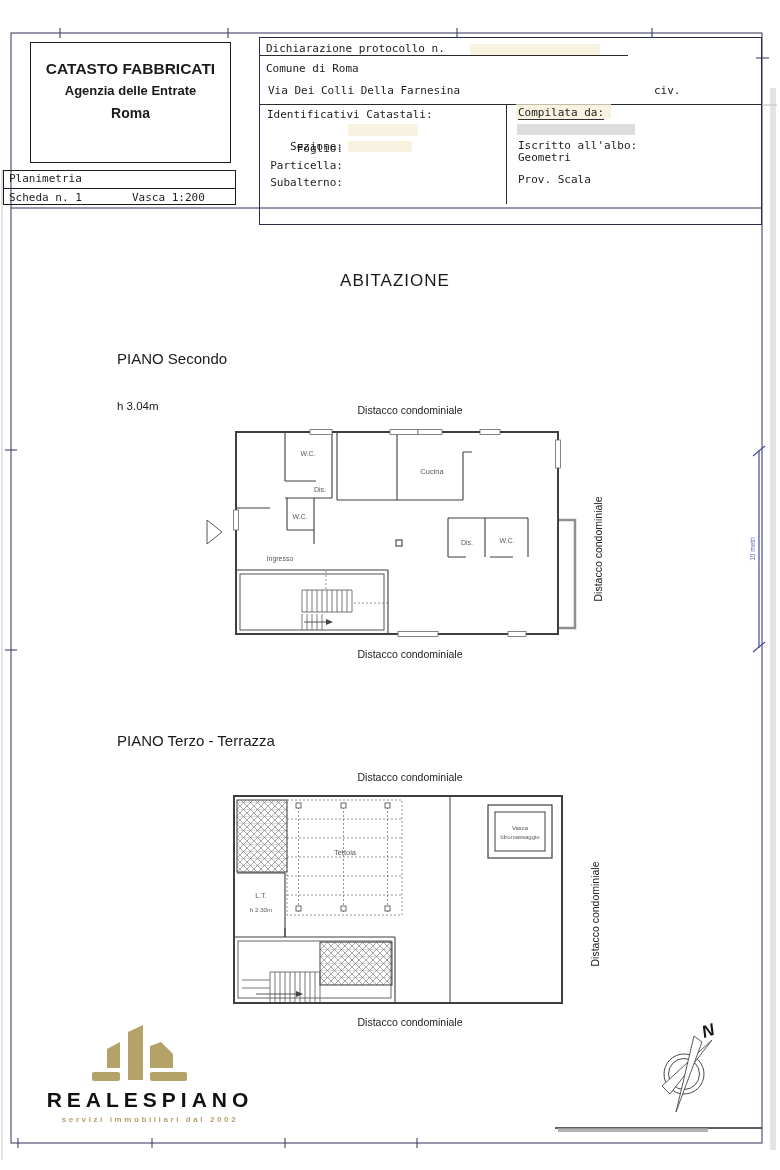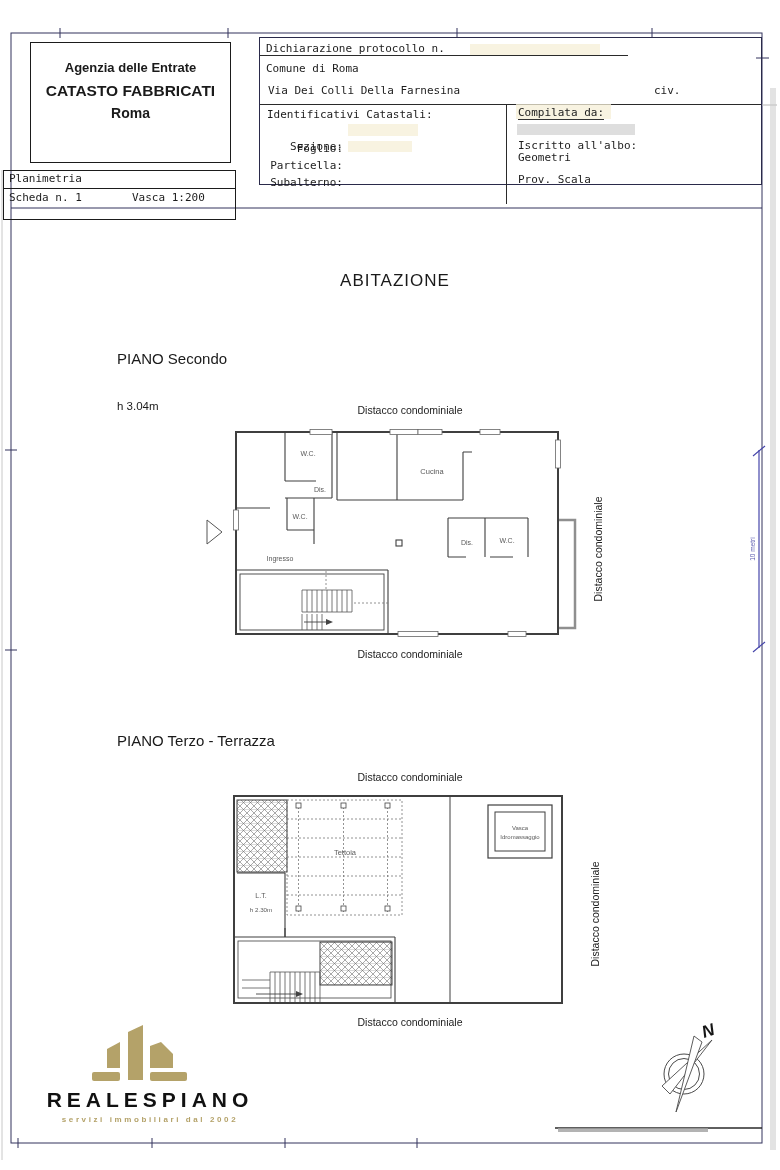--- a/index.html
+++ b/index.html
@@ -47,34 +47,34 @@
     <g transform="translate(652,1022)">
       <circle cx="32" cy="52" r="20" stroke="#4a4a4a" stroke-width="1" fill="none"></circle>
       <circle cx="32" cy="52" r="15.5" stroke="#4a4a4a" stroke-width="1" fill="none"></circle>
       <polygon points="60,18 10,64 18,72" stroke="#4a4a4a" stroke-width="0.9" fill="#ffffff"></polygon>
       <polygon points="24,90 42,14 50,20" stroke="#4a4a4a" stroke-width="0.9" fill="#ffffff"></polygon>
       <text x="52" y="16" transform="rotate(-18 52 16)" font-size="17" font-weight="700" font-style="italic" fill="#151515">N</text>
     </g>
   </svg>
 
   <div class="abs box-dark center" style="left:30px;top:42px;width:201px;height:121px;padding-top:14px;">
+    <div style="font-size:15.5px;font-weight:bold;line-height:23px;">CATASTO FABBRICATI</div>
     <div style="font-size:13px;font-weight:bold;line-height:22px;">Agenzia delle Entrate</div>
-    <div style="font-size:15.5px;font-weight:bold;line-height:23px;">CATASTO FABBRICATI</div>
     <div style="font-size:14px;font-weight:bold;line-height:22px;">Roma</div>
   </div>
 
-  <div class="abs box-dark" style="left:3px;top:170px;width:233px;height:50px;">
+  <div class="abs box-dark" style="left:3px;top:170px;width:233px;height:35px;">
     <div class="mono" style="border-bottom:1px solid #1b1b1b;height:16px;padding:1px 0 0 5px;">Planimetria</div>
     <div style="position:relative;height:17px;">
       <span class="mono abs" style="left:5px;top:2px;">Scheda n. 1</span>
       <span class="mono abs" style="left:128px;top:2px;">Vasca 1:200</span>
     </div>
   </div>
 
-  <div class="abs" style="left:259px;top:37px;width:503px;height:148px;border:1px solid #2a2a4a;box-sizing:border-box;">
+  <div class="abs" style="left:259px;top:37px;width:503px;height:188px;border:1px solid #2a2a4a;box-sizing:border-box;">
     <div class="abs hl" style="left:210px;top:6px;width:130px;height:11px;"></div>
     <span class="mono abs" style="left:6px;top:4px;">Dichiarazione protocollo n.</span>
     <div class="abs" style="left:0;top:17px;width:368px;height:1px;background:#2a2a2a;"></div>
     <span class="mono abs" style="left:6px;top:24px;">Comune di Roma</span>
     <span class="mono abs" style="left:8px;top:46px;">Via Dei Colli Della Farnesina</span>
     <span class="mono abs" style="left:394px;top:46px;">civ.</span>
     <div class="abs" style="left:0;top:66px;width:501px;height:1px;background:#2a2a2a;"></div>
     <div class="abs" style="left:246px;top:66px;width:1px;height:100px;background:#2a2a2a;"></div>
 
     <span class="mono abs" style="left:7px;top:70px;">Identificativi Catastali:</span>

